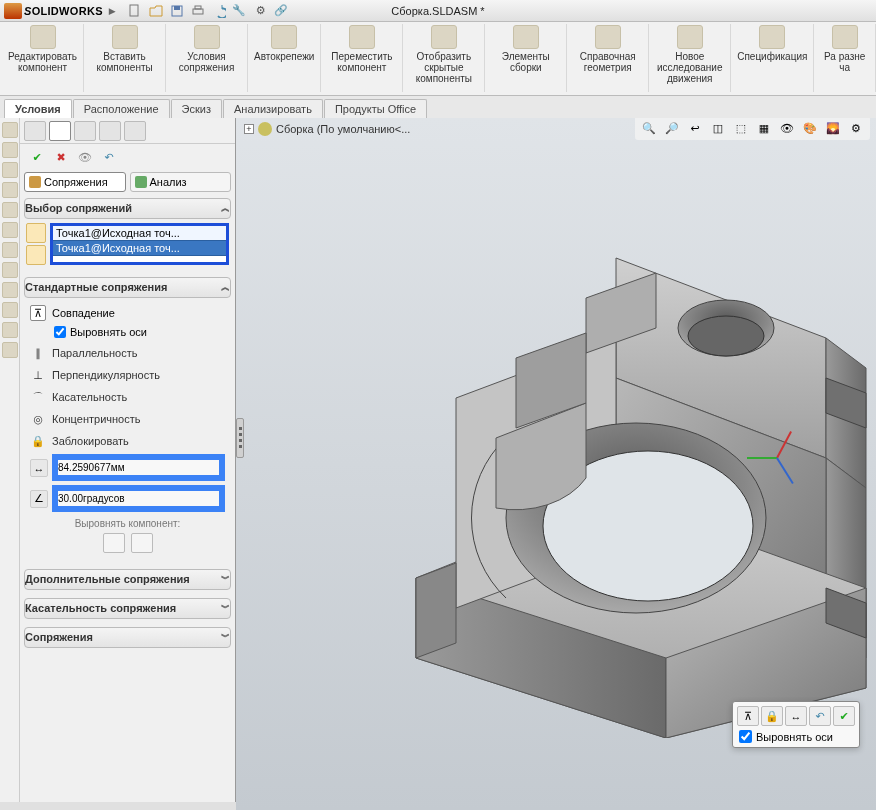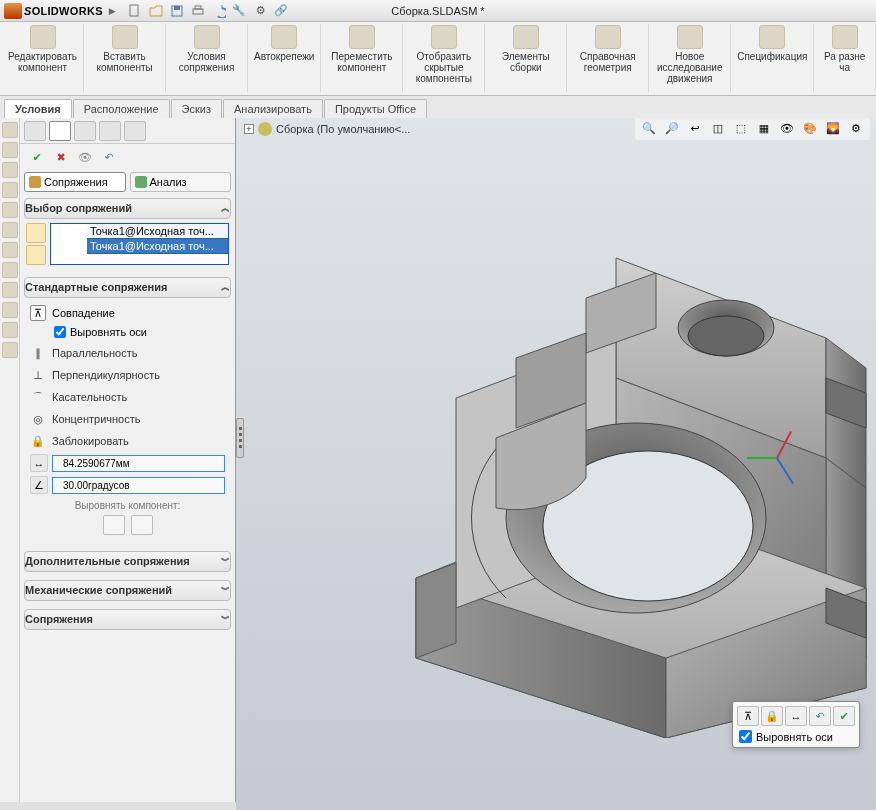--- a/index.html
+++ b/index.html
@@ -54,35 +54,35 @@
 .subtab .si { width: 12px; height: 12px; background: #c94; border-radius: 2px; }
 
 .section { margin: 4px; }
 .sec-hdr { background: linear-gradient(#f4f4f4, #e4e4e4); border: 1px solid #bbb; padding: 3px 0; font-size: 10px; font-weight: bold; display: flex; color: #333; border-radius: 4px; }
 .sec-hdr .chev { margin-left: auto; color: #666; font-size: 9px; }
 .sec-body { padding: 4px 2px; }
 
 .sel-row { display: flex; gap: 4px; }
 .sel-icons { display: flex; flex-direction: column; gap: 2px; }
 .sel-icons .sic { width: 20px; height: 20px; background: #fbe8b8; border: 1px solid #d9b866; border-radius: 2px; }
-.sel-box { flex: 1; background: #fff; border: 1px solid #1d4ed8; min-height: 42px; font-size: 10px; padding-left: 36px; }
+.sel-box { flex: 1; background: #fff; border: 3px solid #1d4ed8; min-height: 42px; font-size: 10px; }
 .sel-box div { padding: 1px 3px; background: #3a77c2; color: #fff; border-bottom: 1px solid #2a5fa0; }
 .sel-box div:first-child { background: #f0f6ff; color: #000; }
 
 .mate-list { }
 .mate-item { display: flex; align-items: center; gap: 6px; padding: 3px 4px; font-size: 10px; color: #333; }
 .mate-item .mi-icon { width: 16px; height: 16px; display: flex; align-items: center; justify-content: center; border: 1px solid transparent; border-radius: 2px; }
 .mate-item.active .mi-icon { background: #fff; border-color: #888; }
 .mate-item.active { color: #000; }
 .check-row { padding: 2px 4px 4px 28px; font-size: 10px; display: flex; align-items: center; gap: 4px; }
 .check-row input { width: 12px; height: 12px; }
 
 .dim-row { display: flex; align-items: center; gap: 4px; padding: 2px 4px; }
 .dim-row .dicon { width: 18px; height: 18px; background: #e8e8e8; border: 1px solid #ccc; border-radius: 2px; display: flex; align-items: center; justify-content: center; }
-.dim-row input { flex: 1; border: 1px solid #3b82f6; padding: 2px 10px; font-size: 10px; background: #f8f8f8; }
+.dim-row input { flex: 1; border: 6px solid #3b82f6; padding: 2px 0; font-size: 10px; background: #f8f8f8; }
 
 .align-lbl { text-align: center; font-size: 10px; color: #777; padding: 4px; }
 .align-btns { display: flex; justify-content: center; gap: 6px; padding: 0 4px 4px; }
 .align-btns .ab { width: 22px; height: 20px; background: #f5f5f5; border: 1px solid #bbb; border-radius: 2px; }
 
 
 .viewport { flex: 1; background: linear-gradient(#e0e4e8, #c4cad0); position: relative; overflow: hidden; }
 .viewtool { position: absolute; top: -2px; right: 6px; display: flex; gap: 3px; background: #f2f2f2cc; padding: 2px 4px; border-radius: 3px; }
 .viewtool .vti { width: 20px; height: 20px; display: flex; align-items: center; justify-content: center; }
 
@@ -328,21 +328,21 @@
     </div>
 
     <div class="section">
       <div class="sec-hdr">
           <span>Дополнительные сопряжения</span>
           <span class="chev">︾</span>
         </div>
     </div>
     <div class="section">
       <div class="sec-hdr">
-          <span>Механические сопряжений</span>
+          <span>Касательность сопряжения</span>
           <span class="chev">︾</span>
         </div>
     </div>
     <div class="section">
       <div class="sec-hdr">
           <span>Сопряжения</span>
           <span class="chev">︾</span>
         </div>
     </div>
     <div class="scroll-stub"></div>

